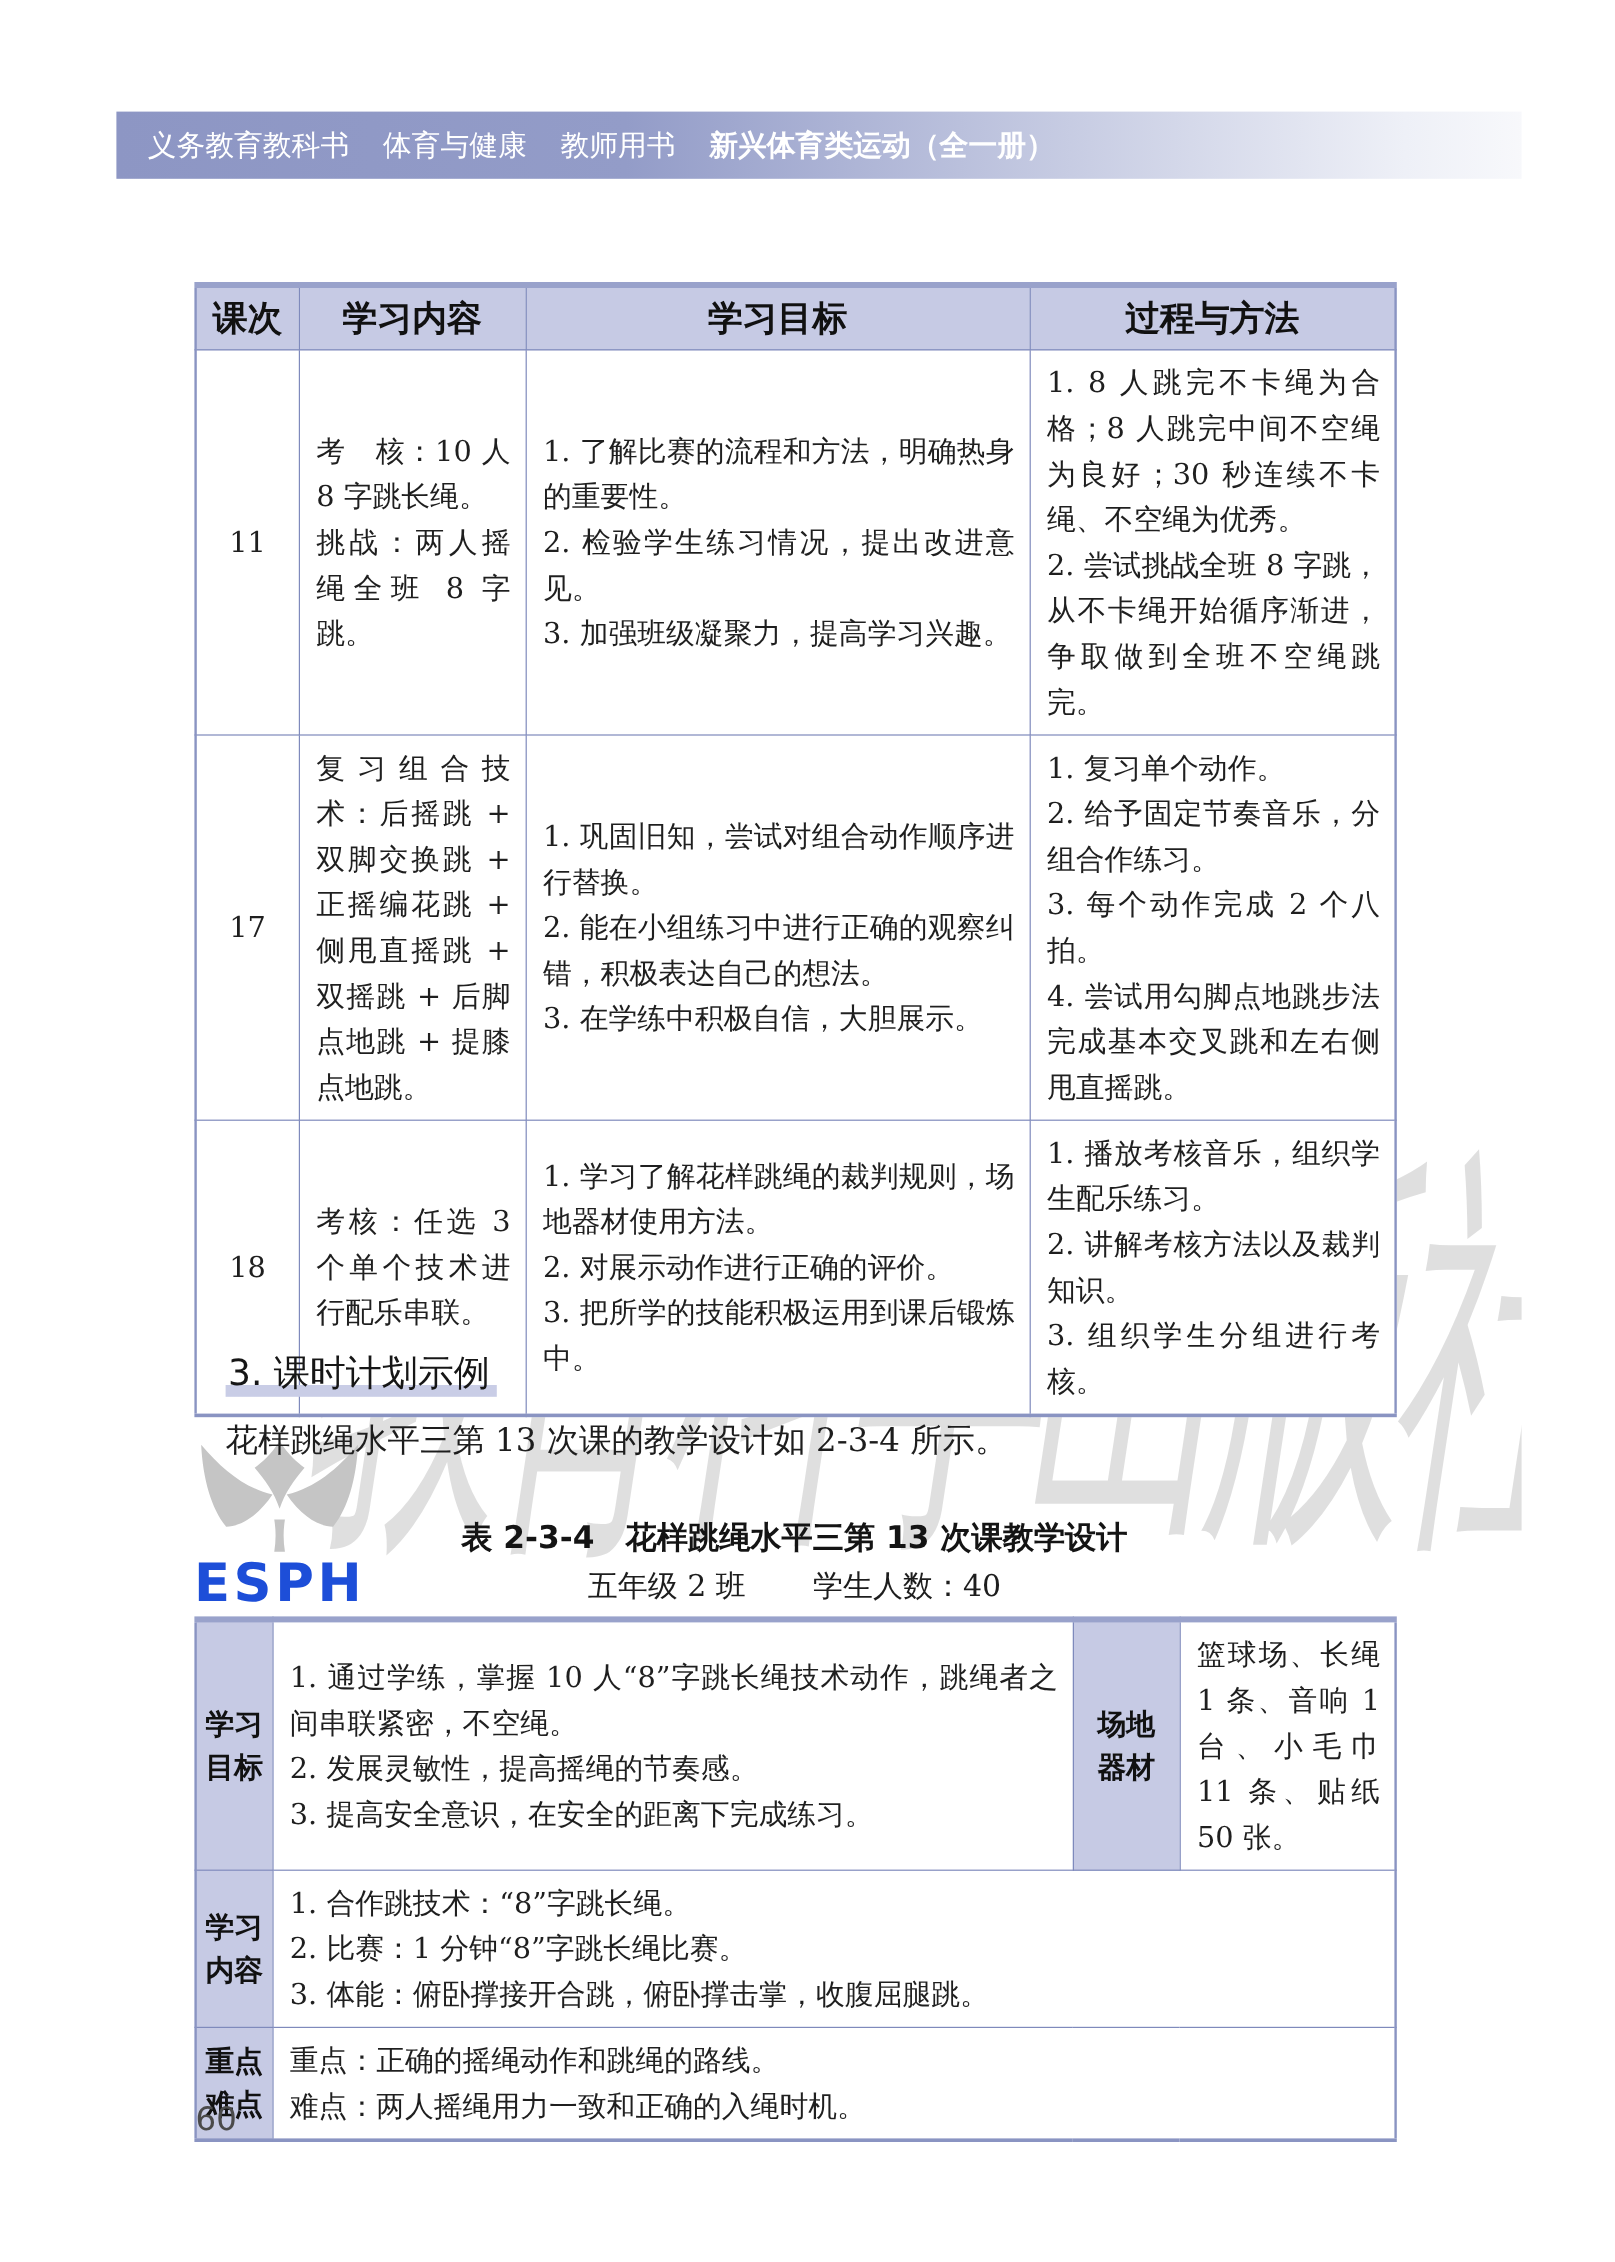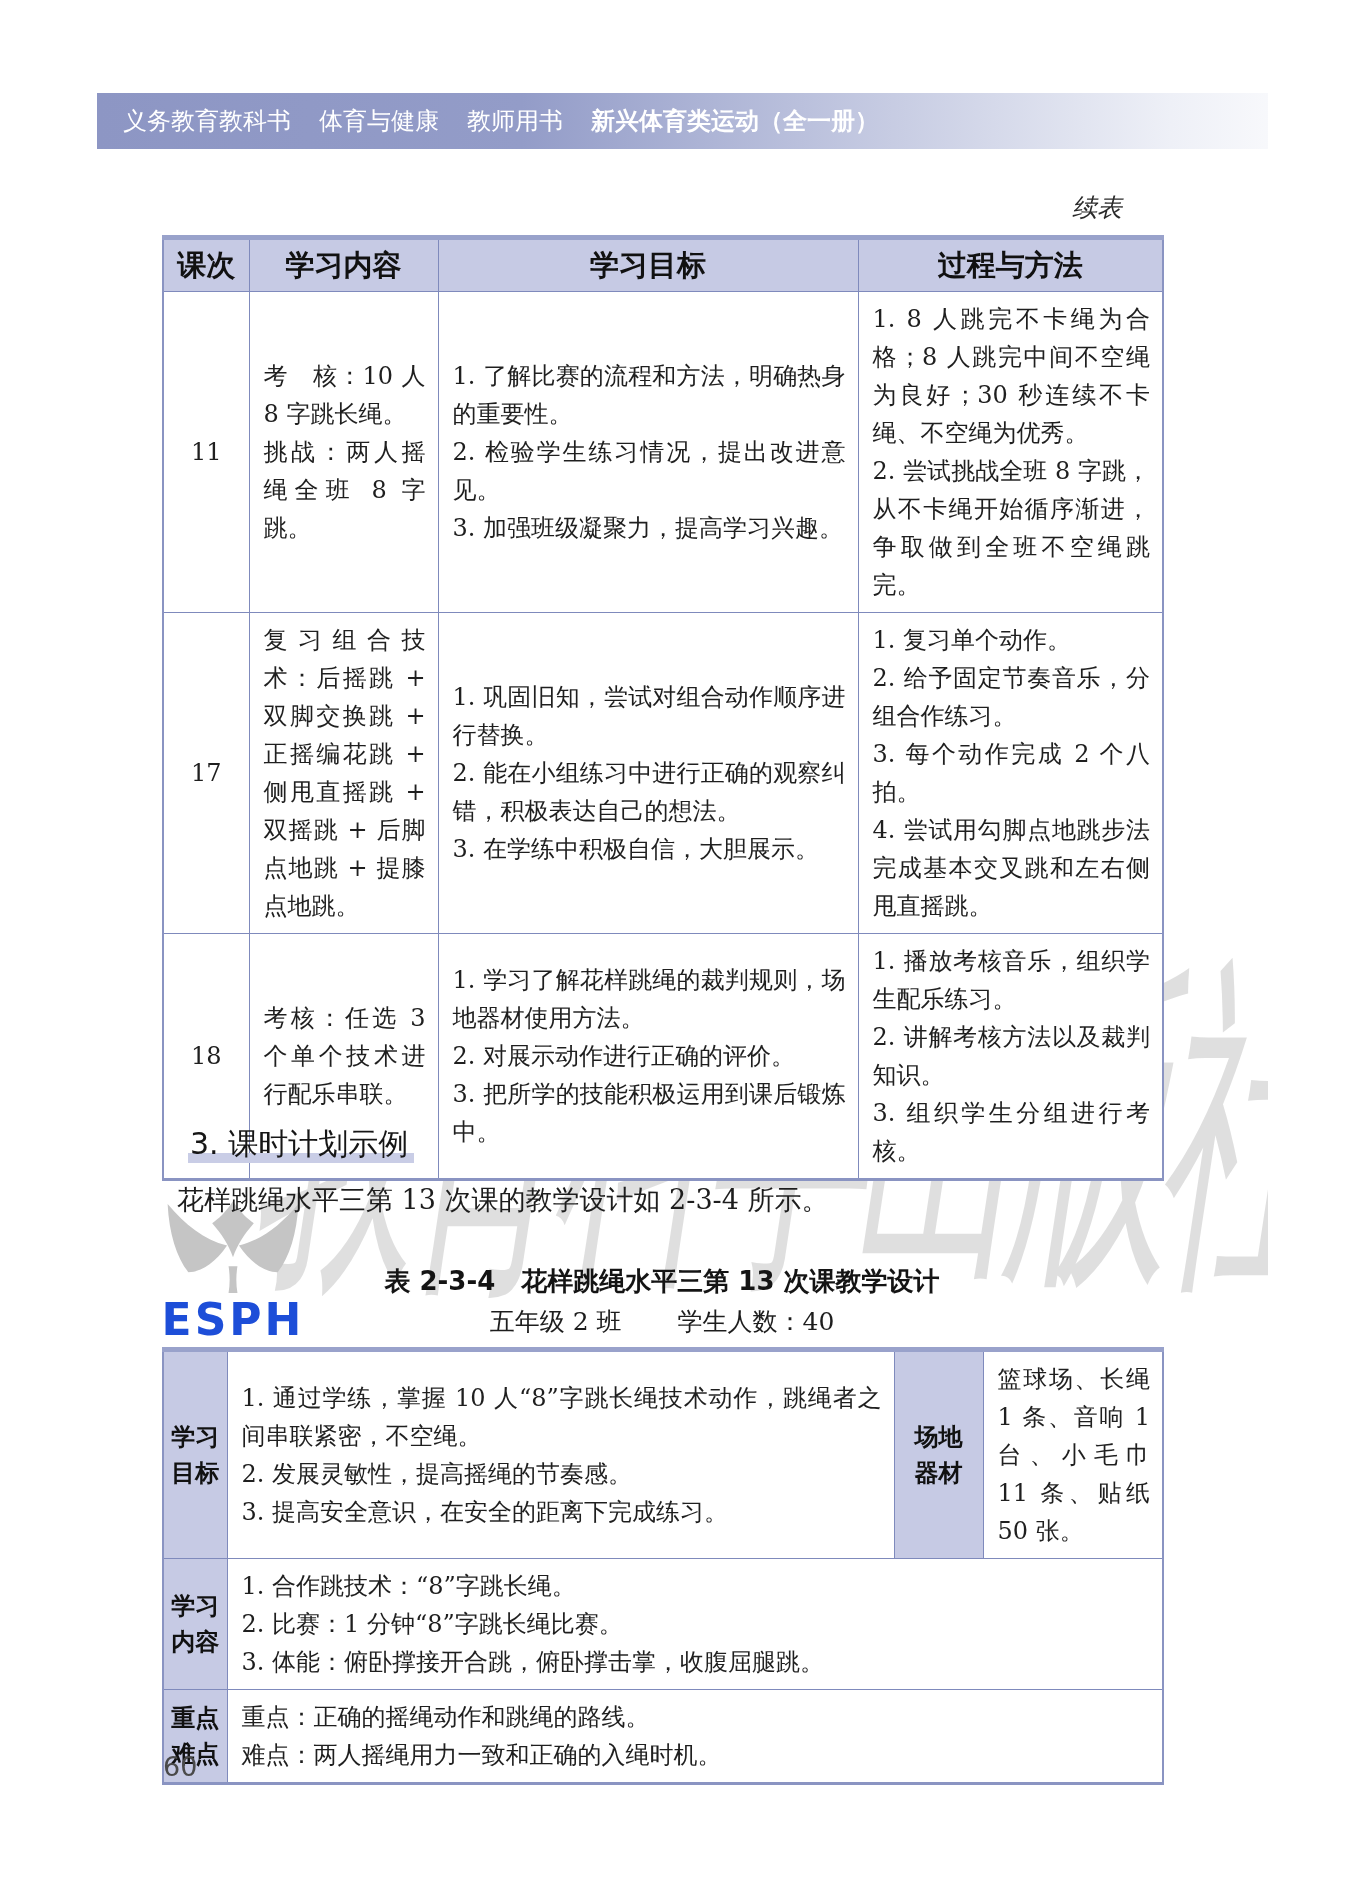--- a/index.html
+++ b/index.html
@@ -59,21 +59,21 @@
   
   .sec-heading{
     position:absolute;left:188px;top:1124px;
     font-family:"DejaVu Sans","Liberation Sans",sans-serif;font-weight:normal;
     font-size:30px;color:#161616;
   }
   .sec-heading .hl{
     background:linear-gradient(to top,#c9cde6 10px,rgba(0,0,0,0) 10px);
     padding:0 6px 2px 2px;
   }
-  .paragraph{position:absolute;left:177px;top:1182px;font-size:27px;color:#1d1d1d;}
+  .paragraph{position:absolute;left:188px;top:1182px;font-size:27px;color:#1d1d1d;}
   
   .caption{
     position:absolute;left:162px;top:1264px;width:1000px;text-align:center;
     font-family:"DejaVu Sans","Liberation Sans",sans-serif;font-weight:bold;
     font-size:26px;color:#141414;
   }
   .subcaption{
     position:absolute;left:162px;top:1305px;width:1000px;text-align:center;
     font-size:25px;color:#1d1d1d;
   }
@@ -109,21 +109,20 @@
       <svg width="150" height="104" viewBox="0 0 100 70">
         <path fill="#c5c5c5" d="M50 6 C55 14 60 18 64 21 C58 28 53 35 50 44 C47 35 42 28 36 21 C40 18 45 14 50 6 Z"></path>
         <path fill="#c5c5c5" d="M6 8 C18 22 30 32 46 36 C38 48 28 54 20 54 C12 44 7 28 6 8 Z"></path>
         <path fill="#c5c5c5" d="M94 8 C82 22 70 32 54 36 C62 48 72 54 80 54 C88 44 93 28 94 8 Z"></path>
         <path fill="#c5c5c5" d="M47 50 C48 56 48 62 47 68 L53 68 C52 62 52 56 53 50 Z"></path>
       </svg>
       <div class="esph-text">ESPH</div>
     </div>
   </div>
 
-  <div class="continued">续表</div>
 
   <table class="tbl tbl1">
     <colgroup>
         <col style="width:86px">
         <col style="width:189px">
         <col style="width:420px">
         <col style="width:305px">
       </colgroup>
     <thead>
       <tr>

